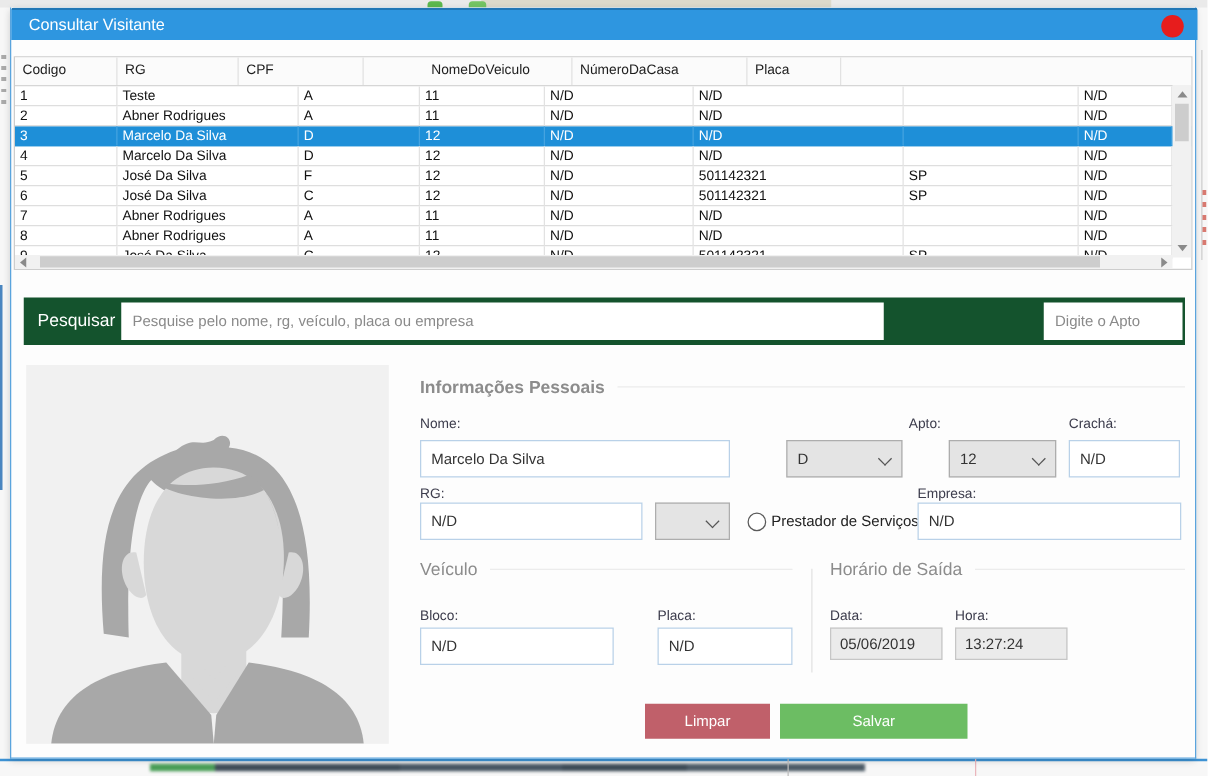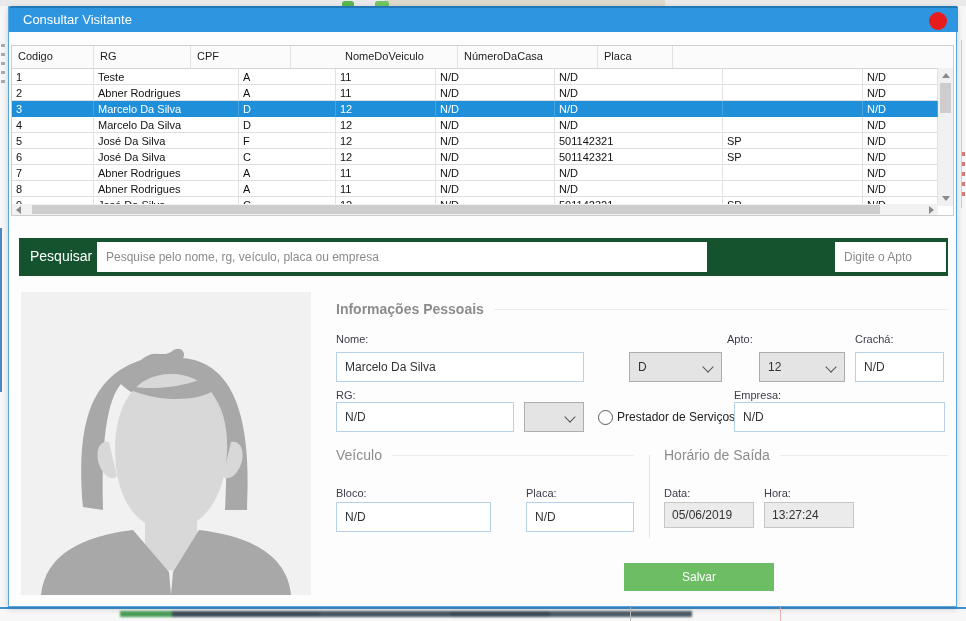--- a/index.html
+++ b/index.html
@@ -318,14 +318,15 @@
   <span class="flabel" style="left:655px;top:481px;">Data:</span>
   <div class="fro" style="left:655px;top:496px;width:90px;">
     <span>05/06/2019</span>
   </div>
 
   <span class="flabel" style="left:755px;top:481px;">Hora:</span>
   <div class="fro" style="left:755px;top:496px;width:90px;">
     <span>13:27:24</span>
   </div>
 
+  <button class="btn btn-limpar">Limpar</button>
   <button class="btn btn-salvar">Salvar</button>
 </div>
 
 </body></html>

